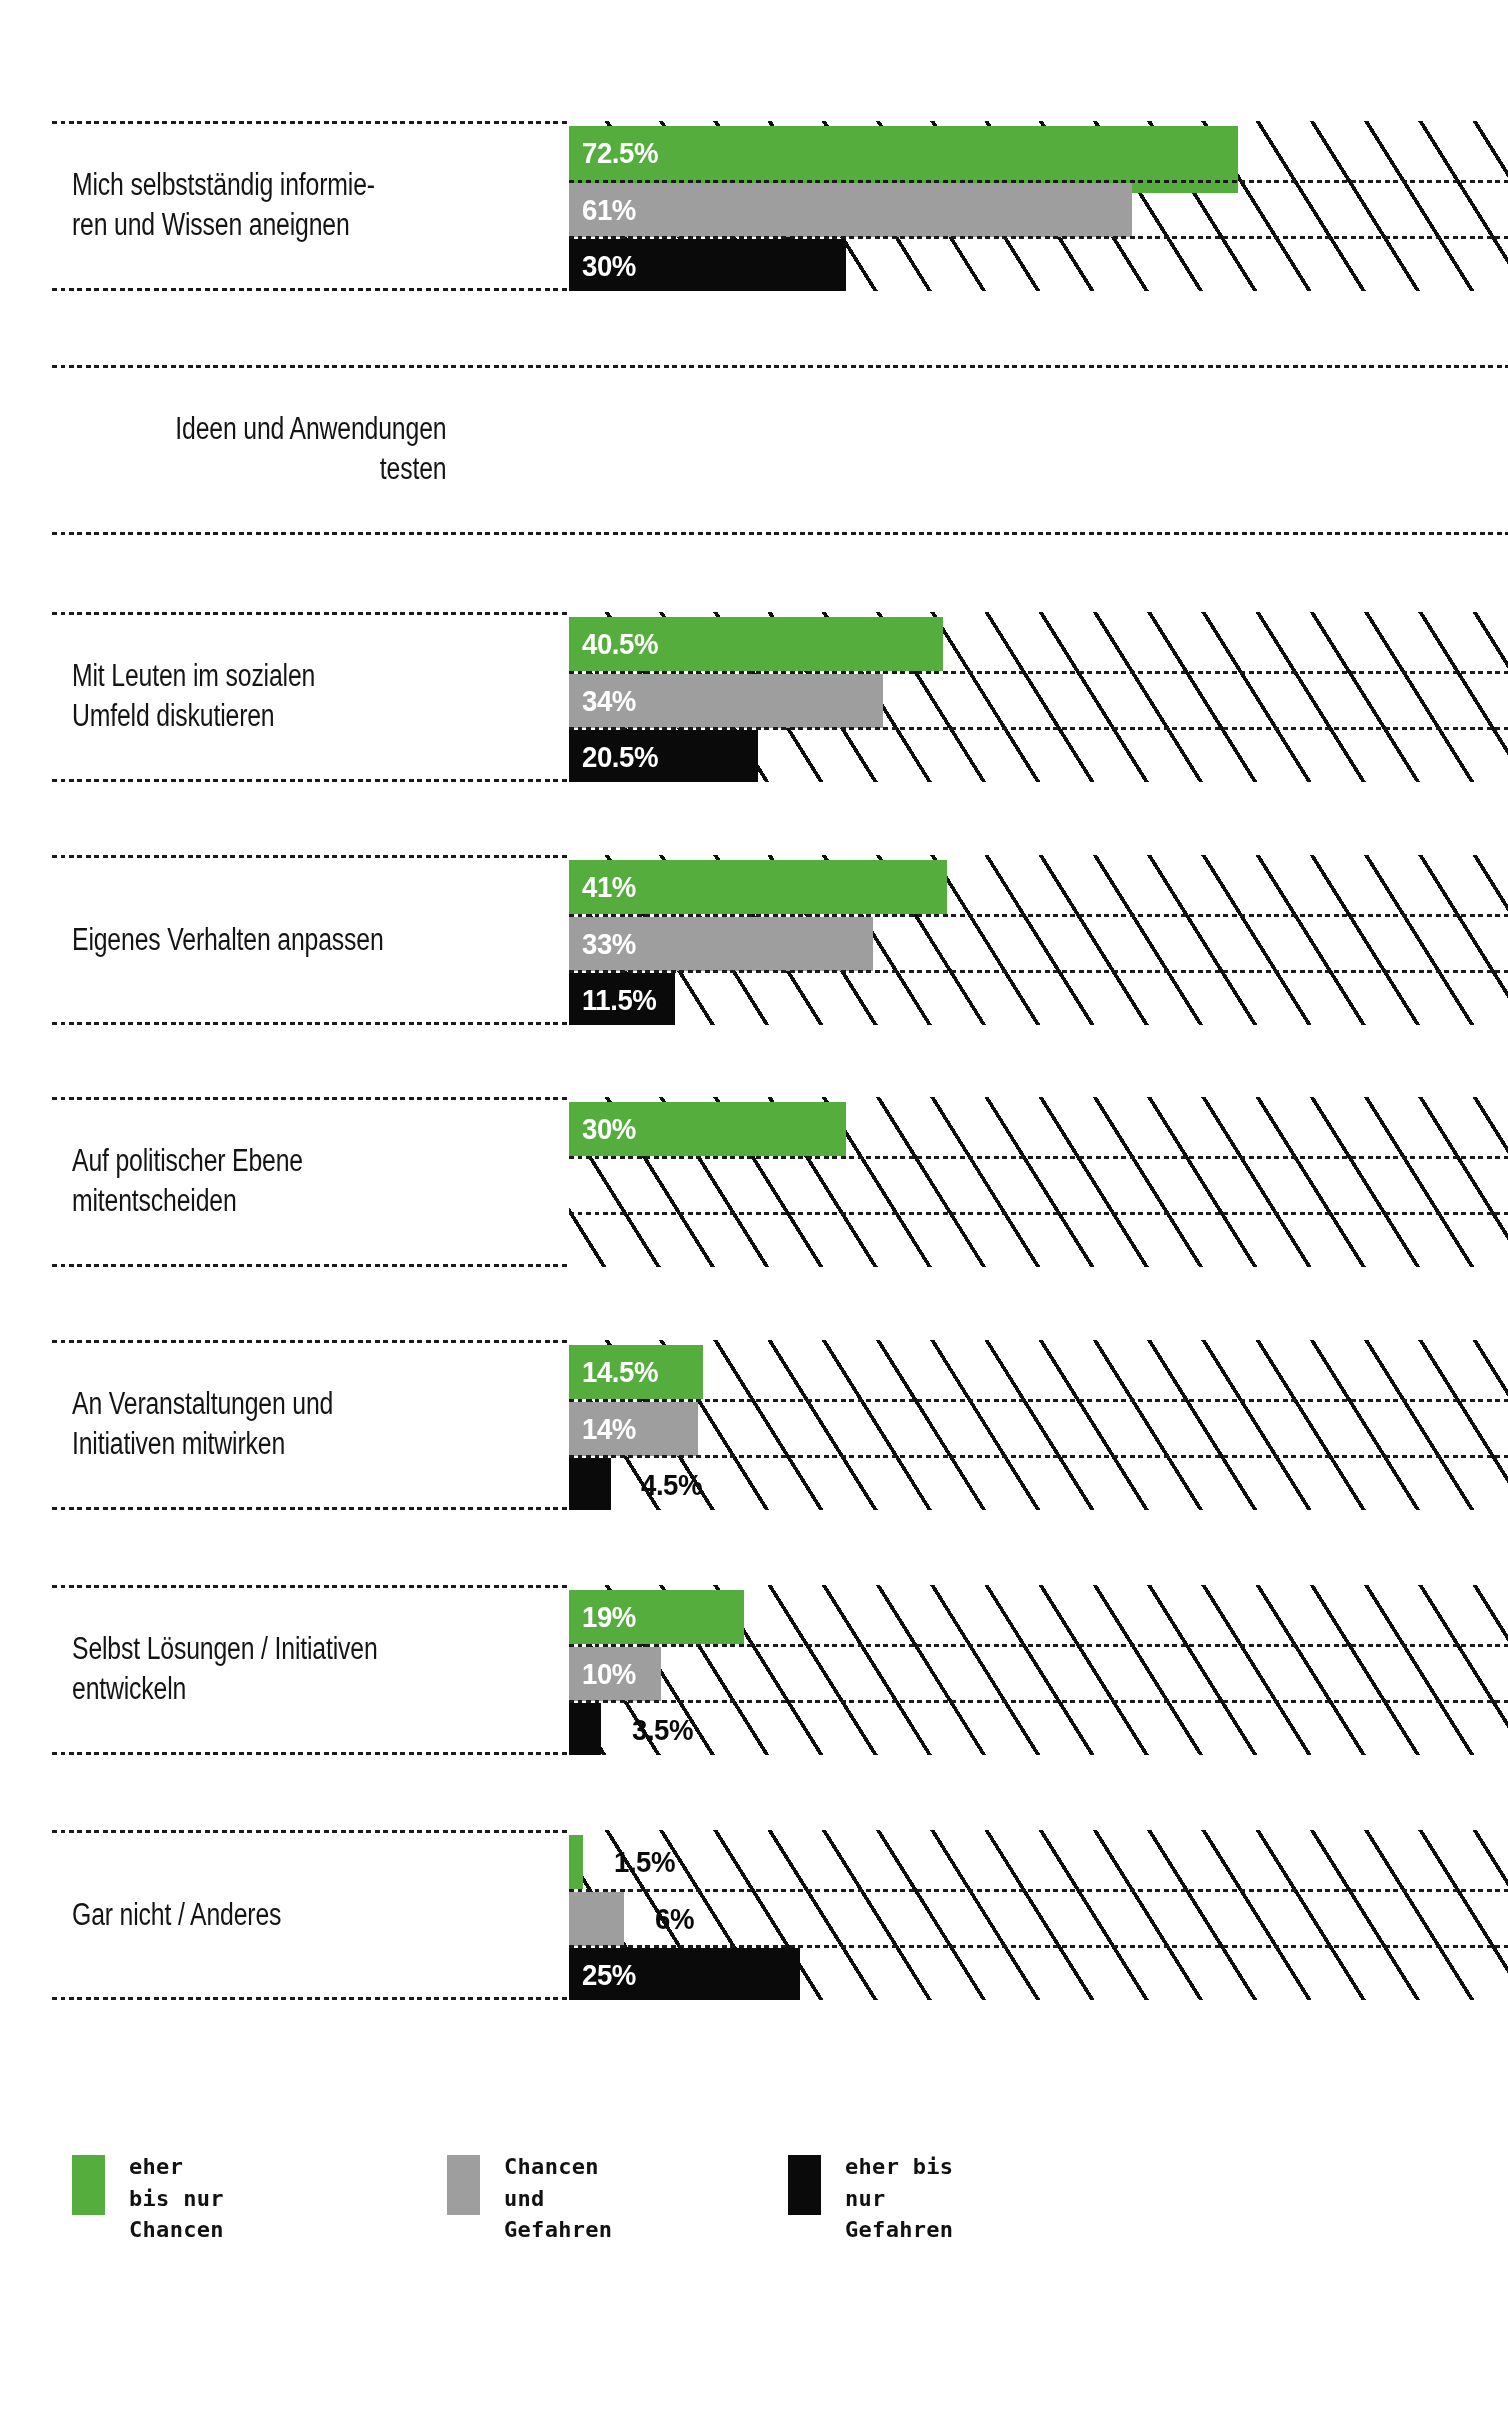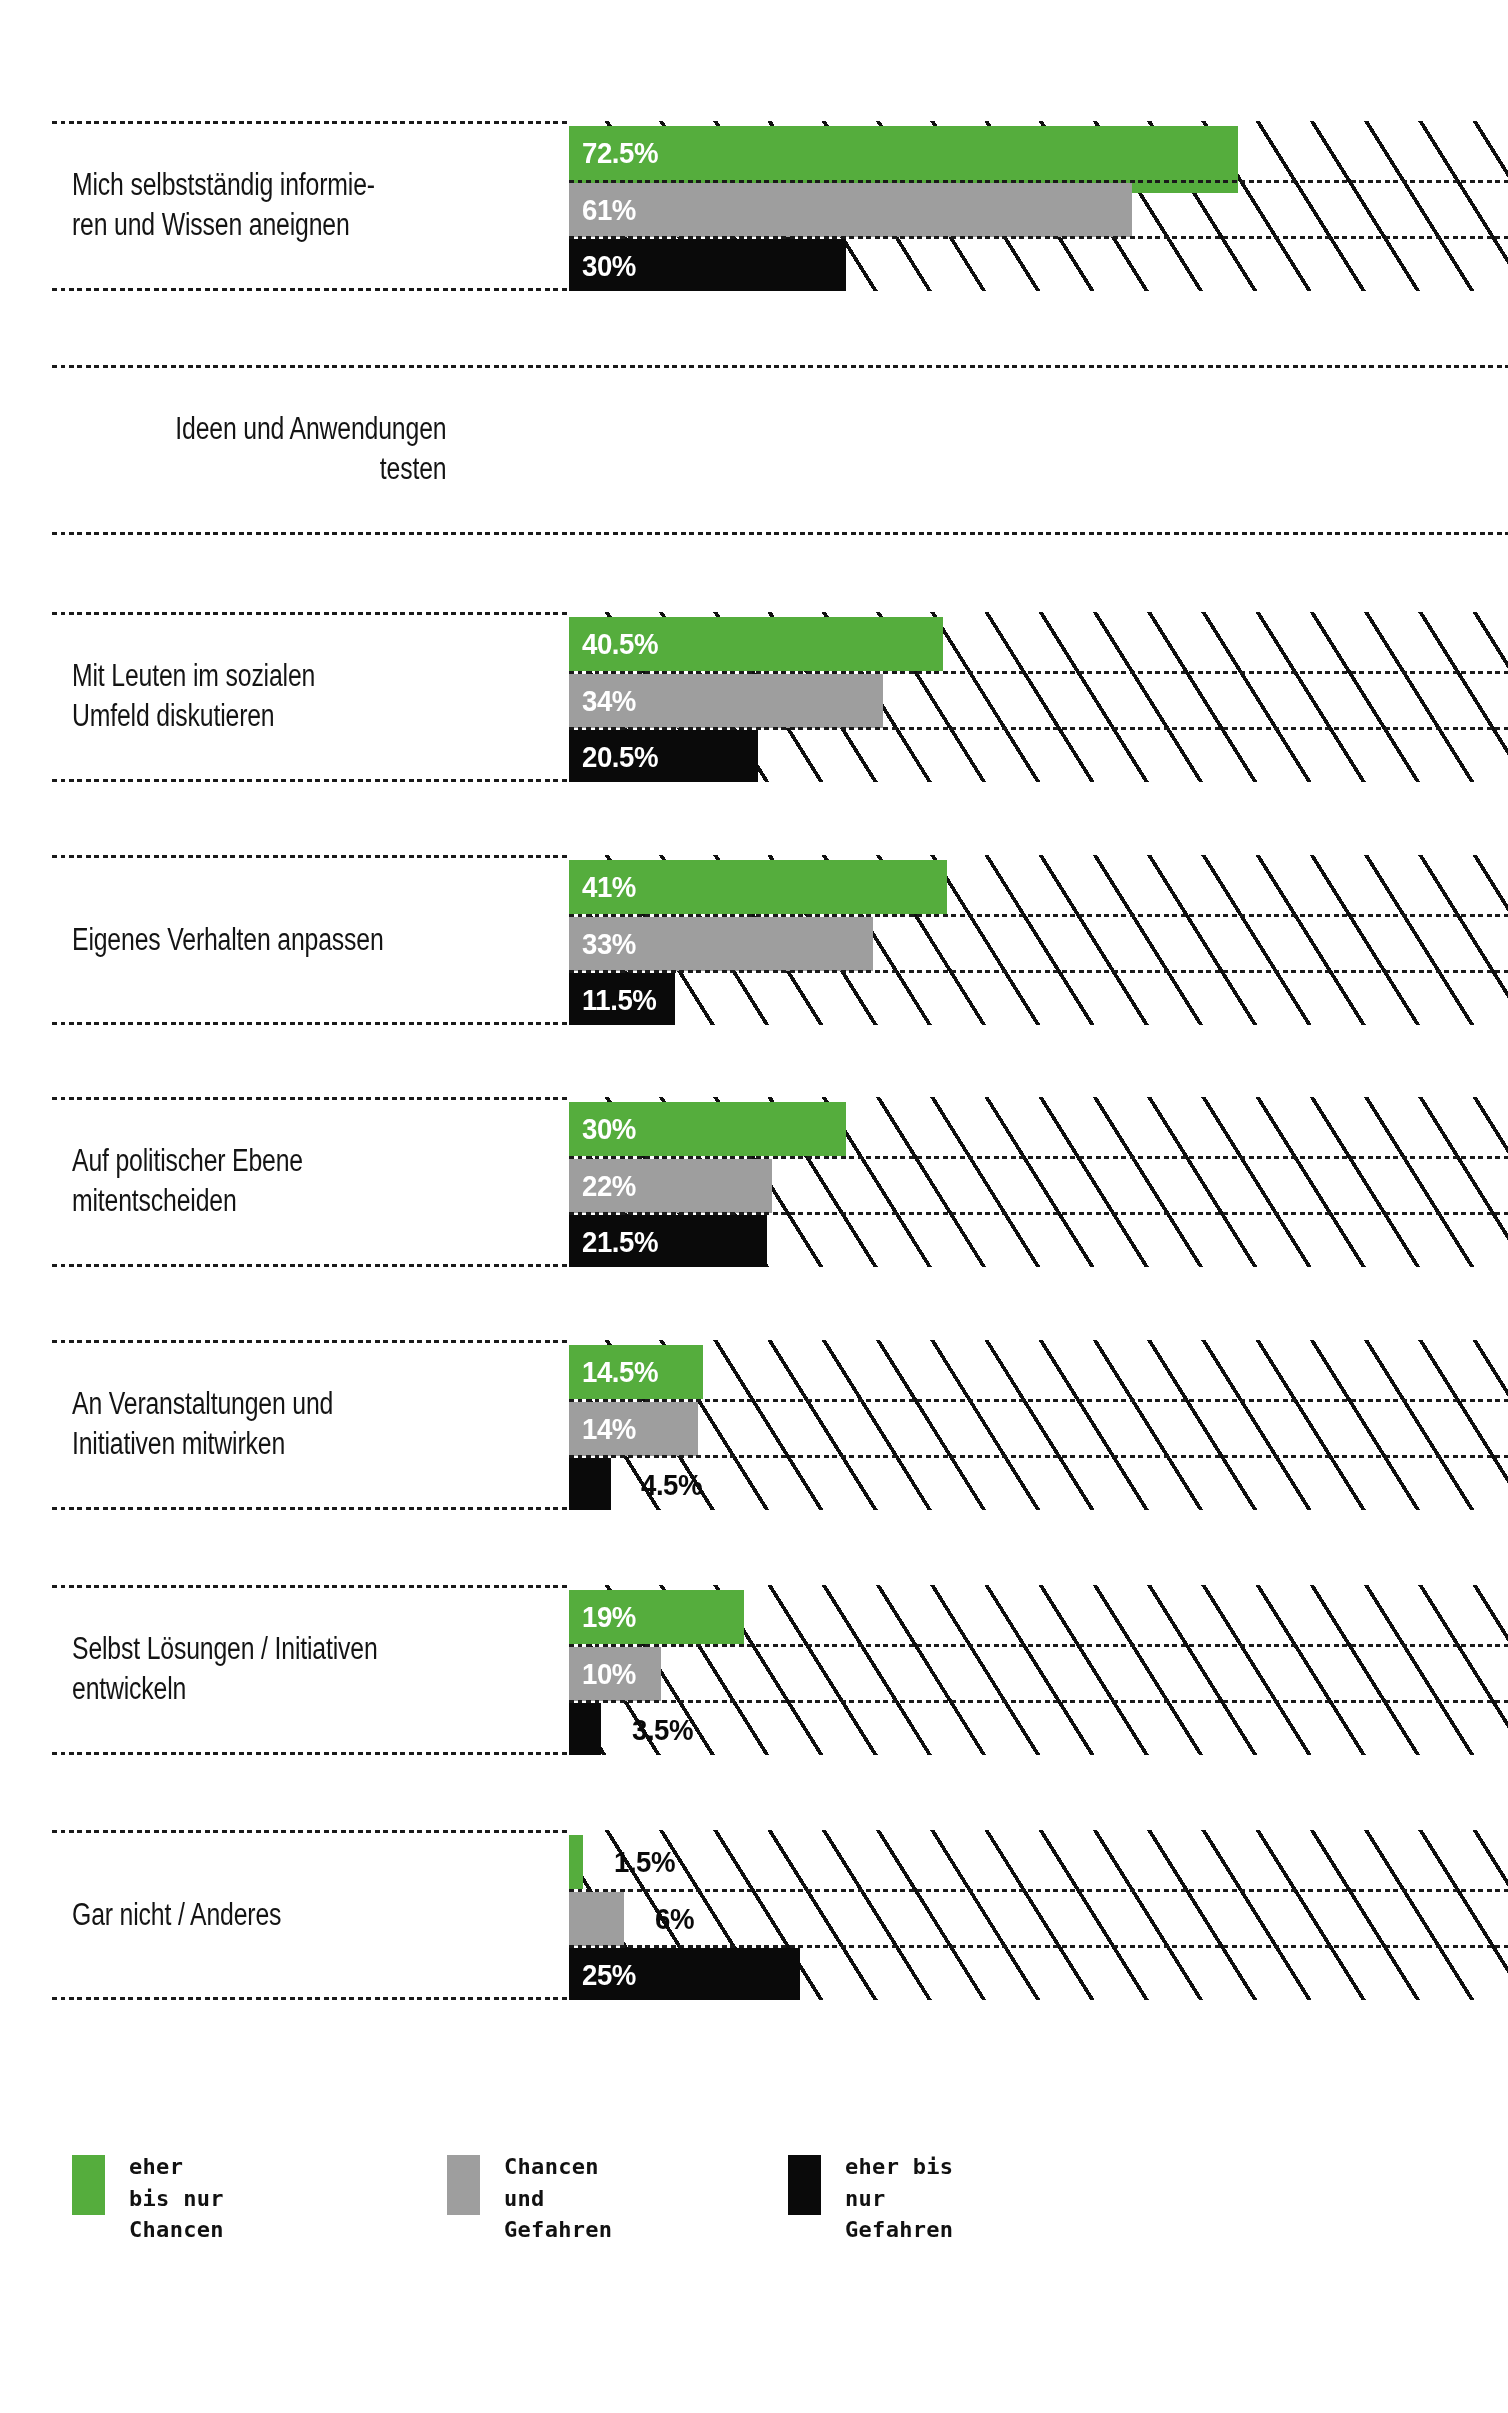--- a/index.html
+++ b/index.html
@@ -245,29 +245,21 @@
         <div class="glabel" style="top: 44px;">Auf politischer Ebene
 mitentscheiden</div>
         <div class="plot">
           <div class="hatch"></div>
           <div class="bars">
             <div class="barrow" style="top: 5.3px; height: 54px;">
               <div class="bar green" style="width: 277px;"></div>
               <div class="vlabel inside" style="left: 12.8px; top: 9.8px;">30%</div>
             </div>
             <div class="brule" style="top: 59px;"></div>
-            <div class="barrow" style="top: 62px; height: 54px;">
-              <div class="bar gray" style="width: 203px;"></div>
-              <div class="vlabel inside" style="left: 12.8px; top: 9.8px;">22%</div>
-            </div>
-            <div class="brule" style="top: 115px;"></div>
-            <div class="barrow" style="top: 118px; height: 54px;">
-              <div class="bar black" style="width: 198px;"></div>
-              <div class="vlabel inside" style="left: 12.8px; top: 9.8px;">21.5%</div>
-            </div>
+            <div class="brule" style="top: 115px;"></div>
           </div>
         </div>
       </div>
       <div class="group" style="top: 1340px; height: 170px;">
         <div class="grule top"></div>
         <div class="grule bot"></div>
         <div class="glabel" style="top: 44px;">An Veranstaltungen und
 Initiativen mitwirken</div>
         <div class="plot">
           <div class="hatch"></div>

